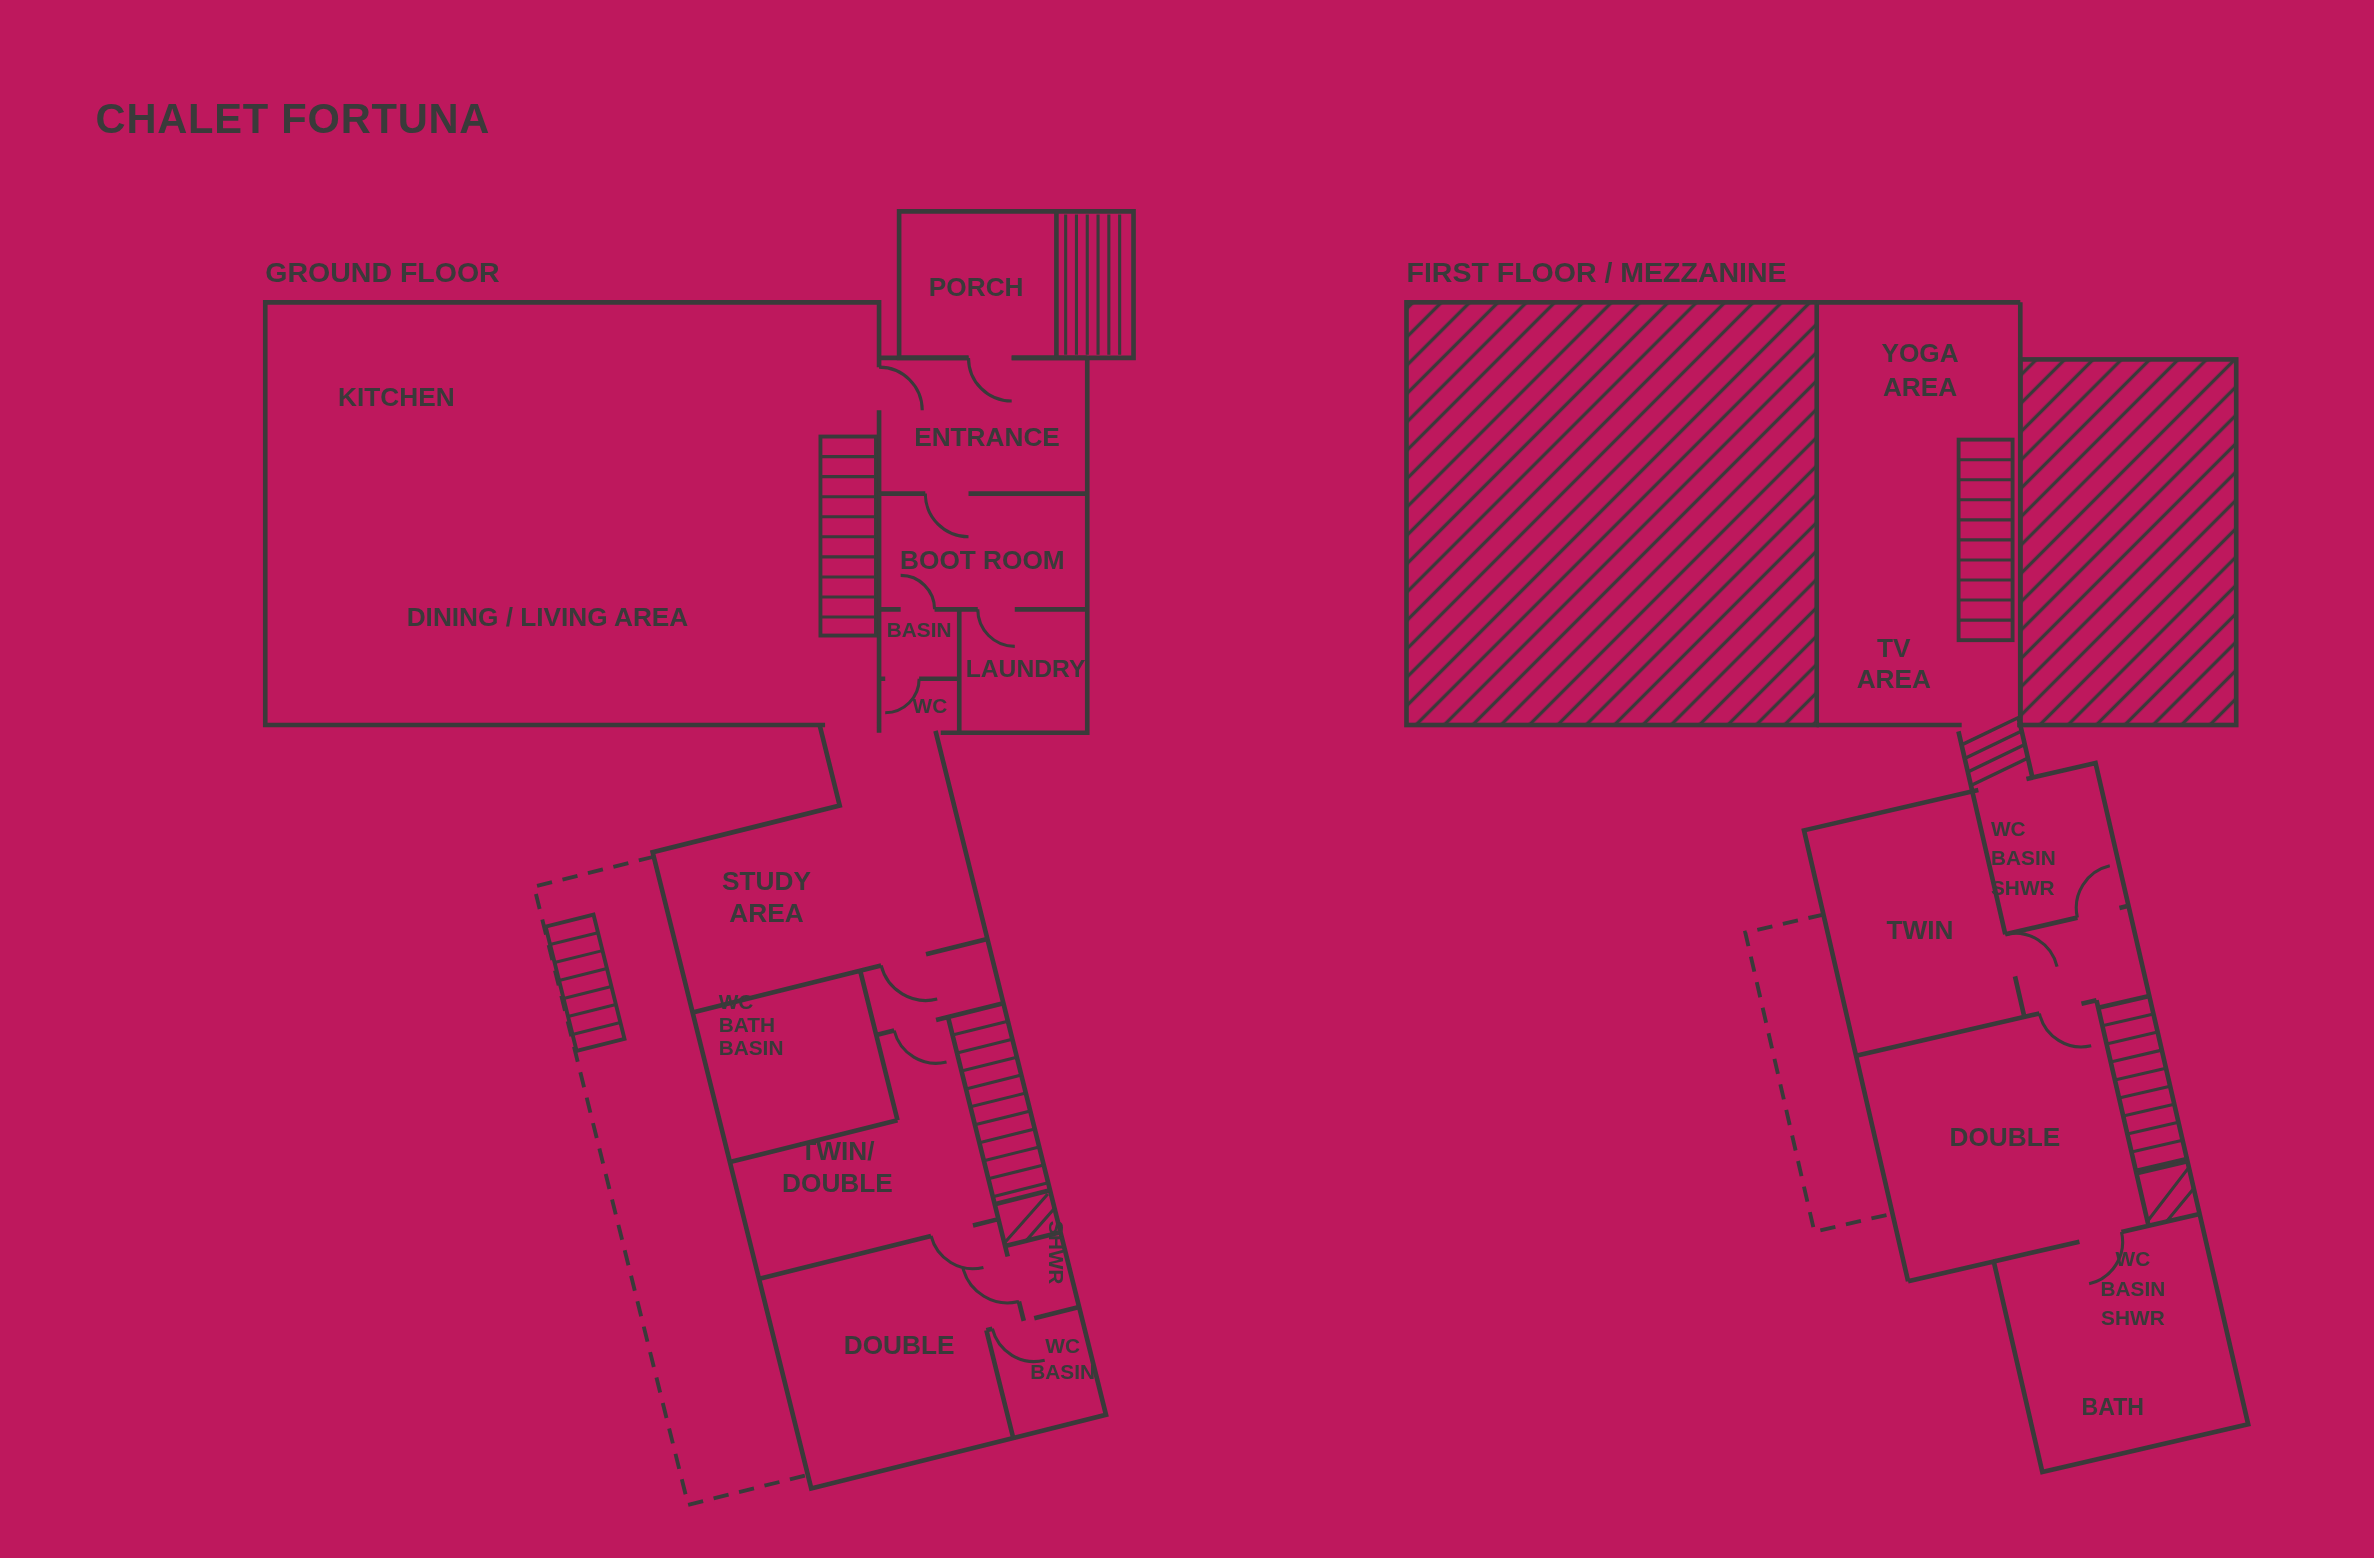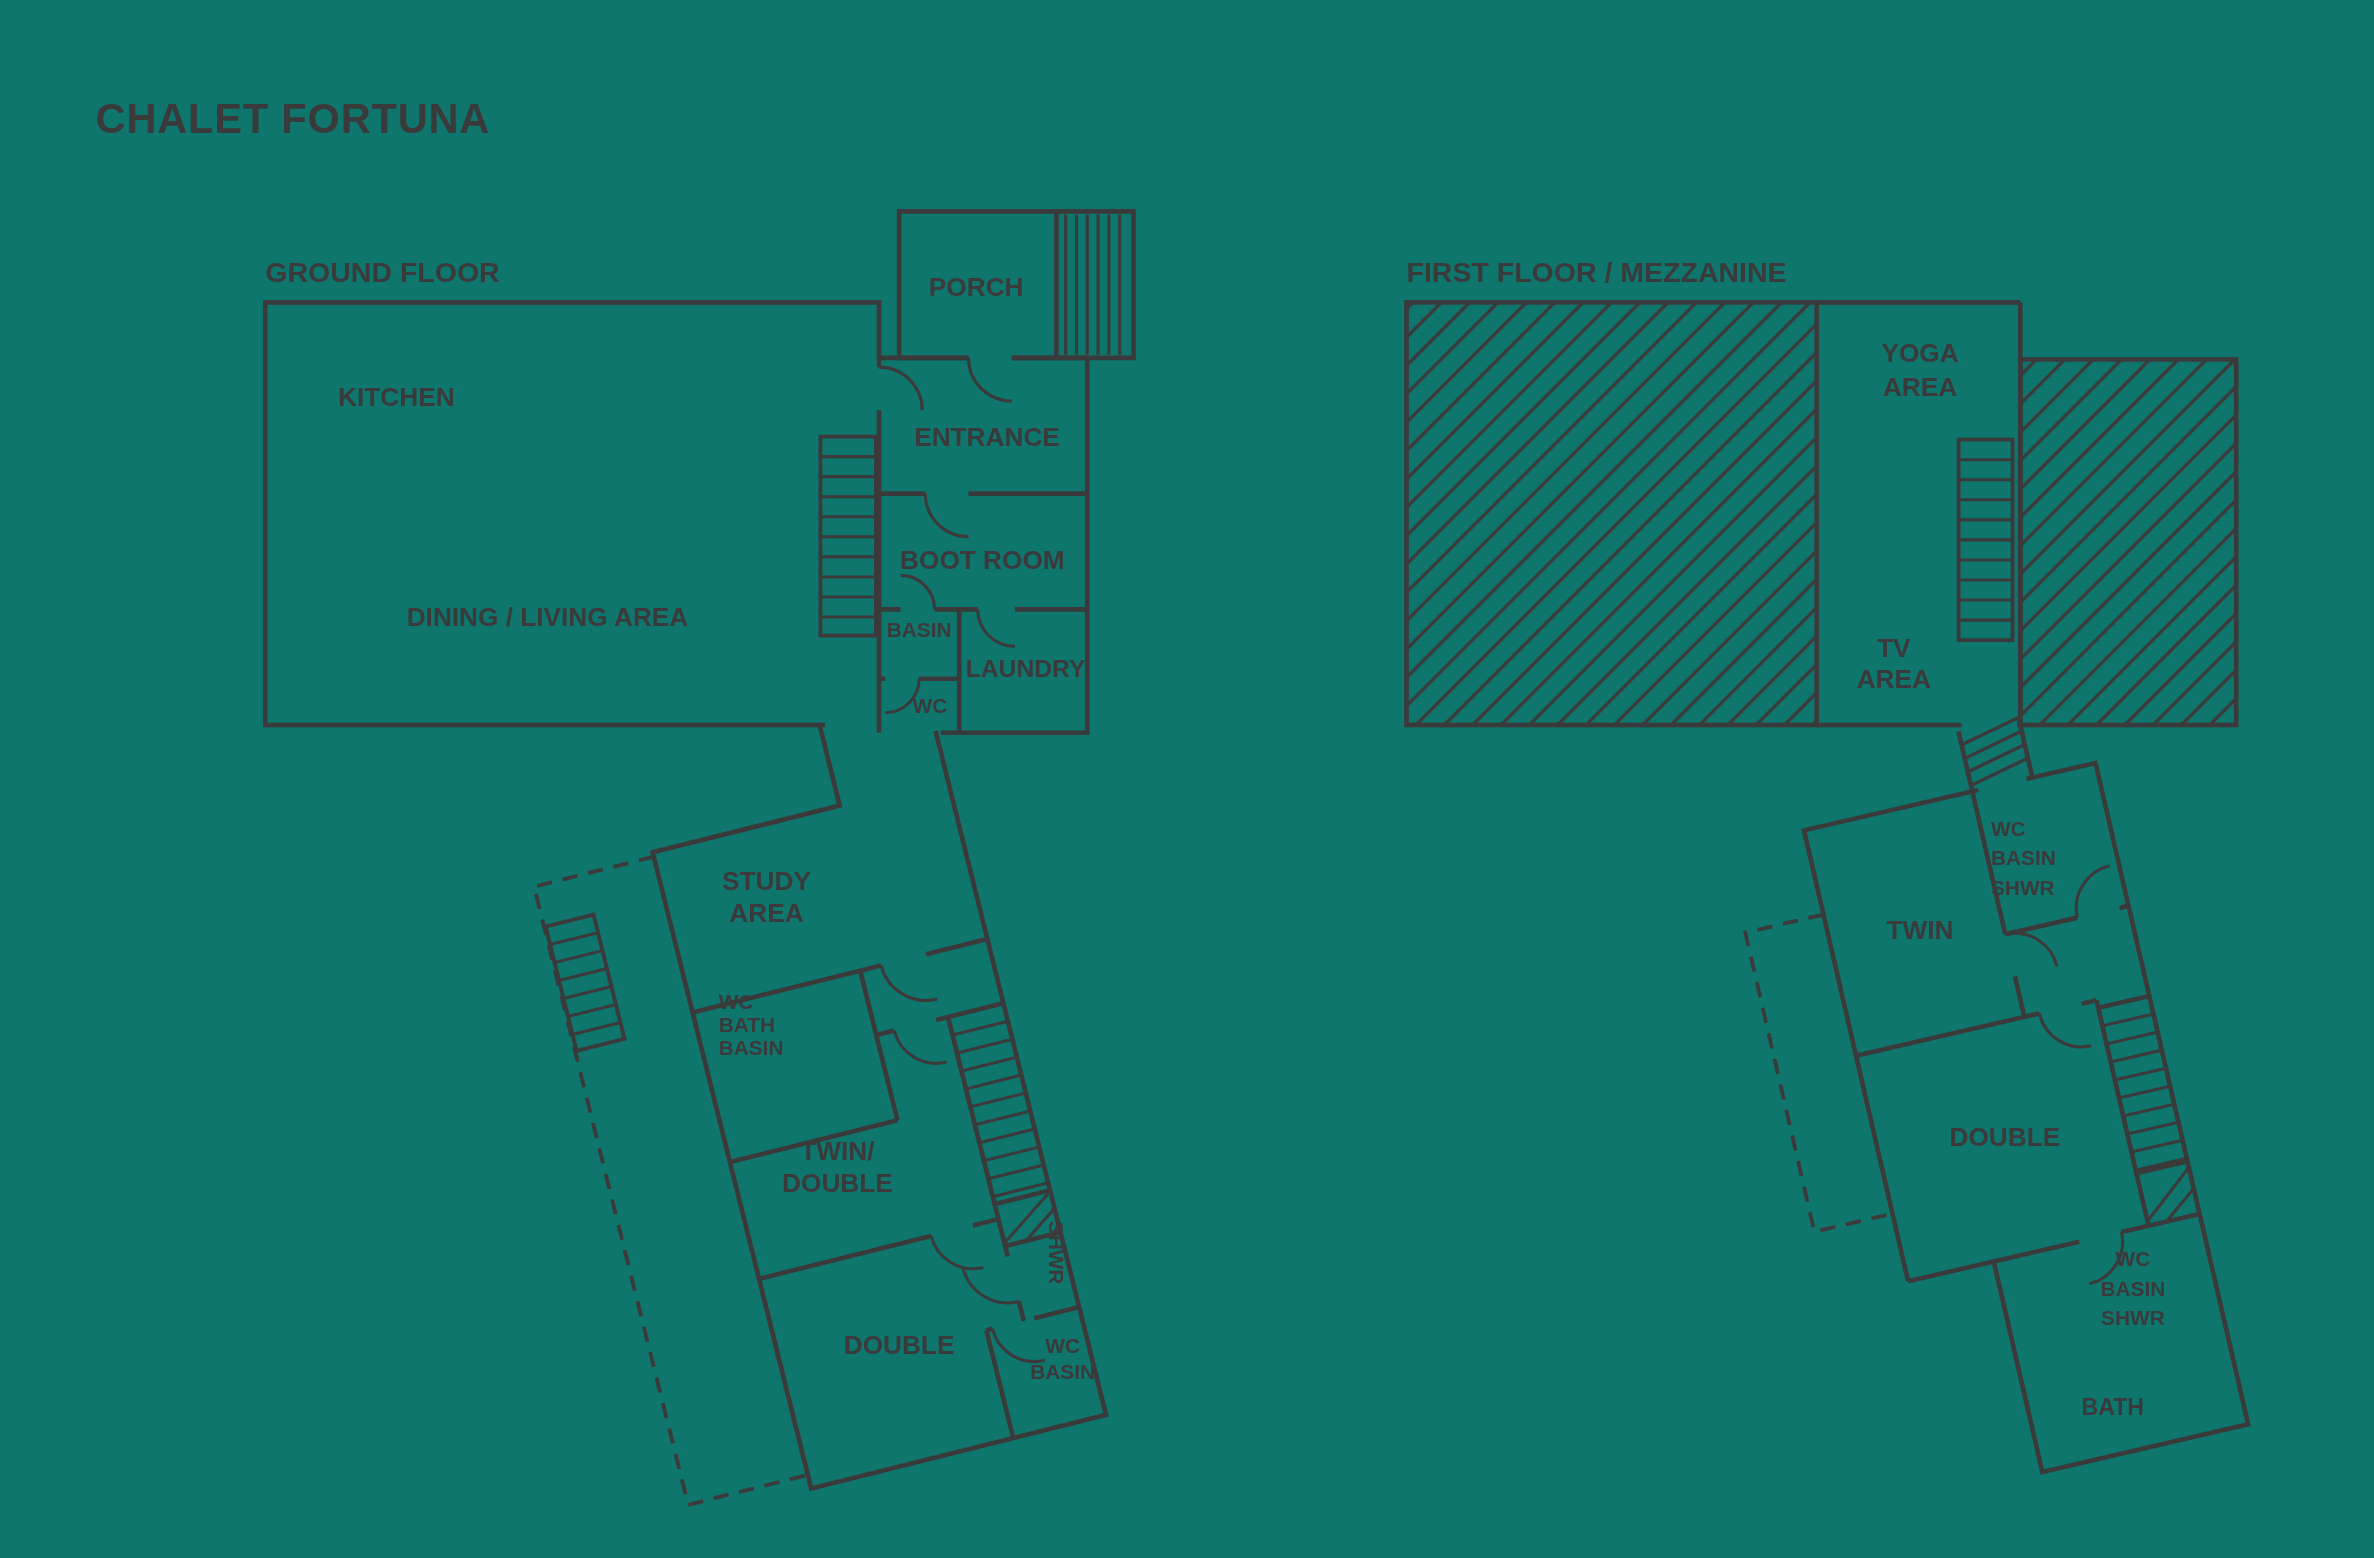--- a/index.html
+++ b/index.html
@@ -4,21 +4,21 @@
 <style>
   html, body {
     margin: 0;
     padding: 0;
     background: #ffffff;
   }
   .canvas {
     position: relative;
     width: 2375px;
     height: 1558px;
-    background: #0f766e;
+    background: #be185d;
     overflow: hidden;
   }
   svg { display: block; }
   .wall     { stroke: #3a3a3a; stroke-width: 3;   fill: none; stroke-linecap: butt; stroke-linejoin: miter; }
   .wall25   { stroke: #3a3a3a; stroke-width: 2.5; fill: none; }
   .thin     { stroke: #3a3a3a; stroke-width: 2;   fill: none; }
   .stripe   { stroke: #3a3a3a; stroke-width: 2.2; fill: none; }
   .dashed   { stroke: #3a3a3a; stroke-width: 2.5; fill: none; stroke-dasharray: 10 7; }
   text {
     fill: #3a3a3a;

